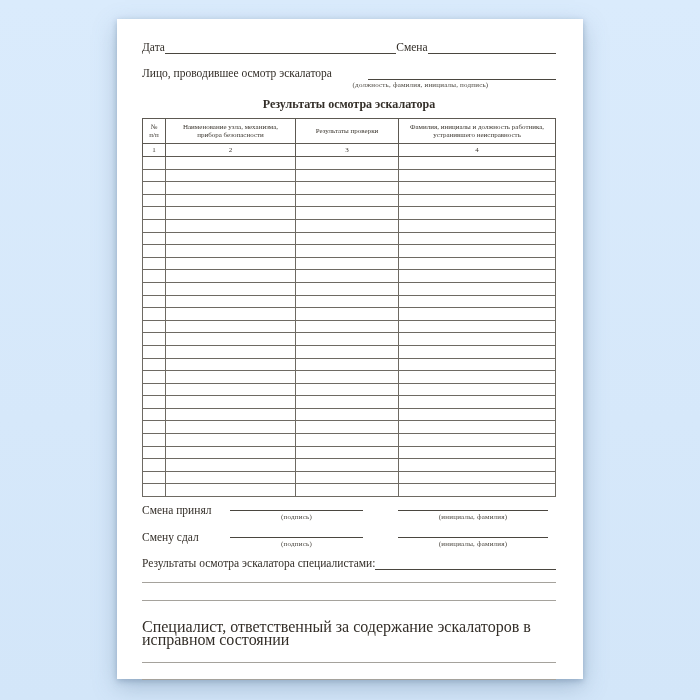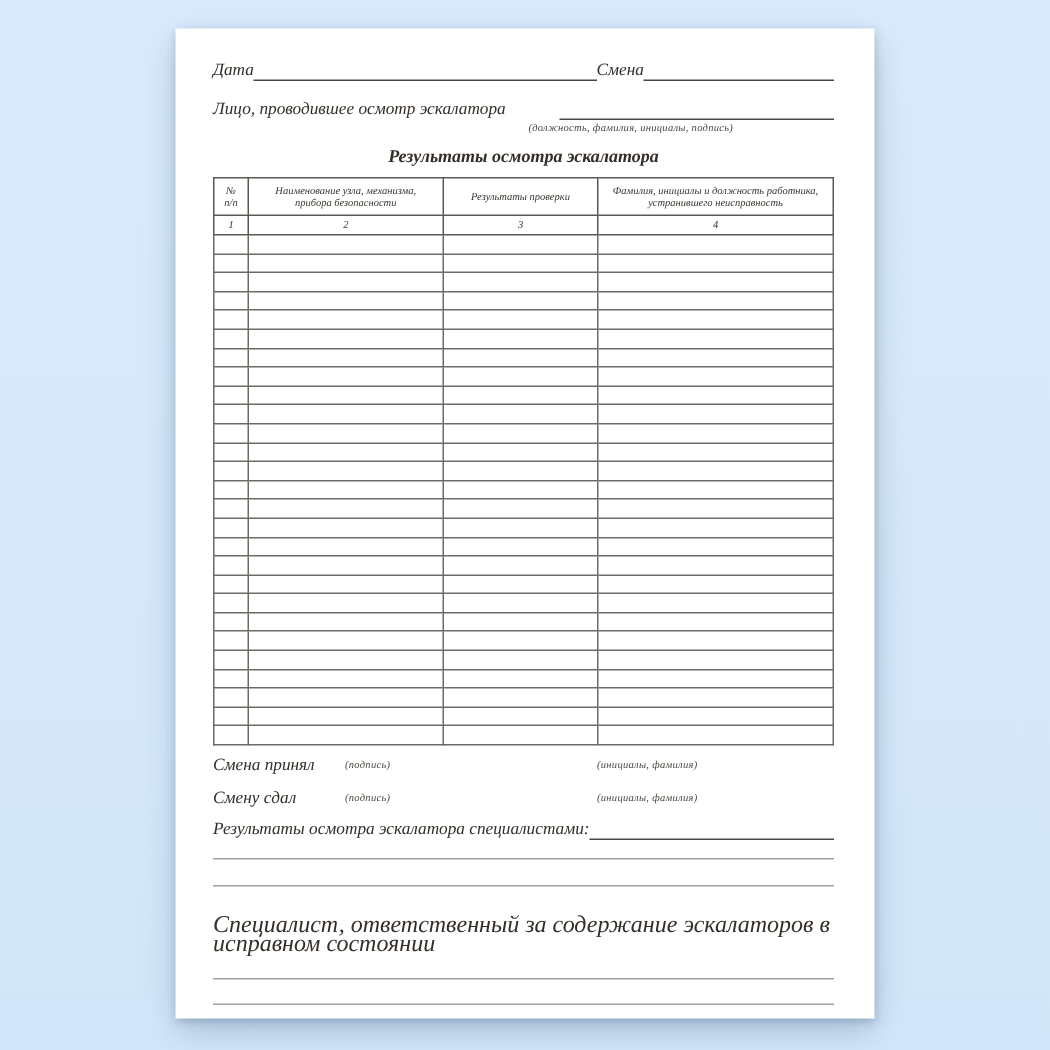--- a/index.html
+++ b/index.html
@@ -15,21 +15,20 @@
     position: absolute;
     left: 117px;
     top: 19px;
     width: 466px;
     height: 660px;
     box-sizing: border-box;
     background: #ffffff;
     padding: 22px 27px 0 25px;
     color: #332e28;
     box-shadow: 0 2px 6px rgba(90,118,150,0.40), 0 8px 22px rgba(90,118,150,0.35);
-    font-style: italic;
   }
   .flex-row {
     display: flex;
     align-items: flex-end;
     font-size: 11.5px;
     line-height: 13px;
     white-space: nowrap;
   }
   .blank {
     border-bottom: 1px solid #4a463f;
@@ -90,24 +89,24 @@
   .sig-row {
     display: flex;
     align-items: flex-start;
     margin-top: 7px;
     font-size: 11.5px;
     line-height: 12px;
     white-space: nowrap;
   }
   .sig-row.second { margin-top: 10px; }
   .sig-lbl { flex: 0 0 88px; }
-  .sig-block { display: flex; flex-direction: row; }
+  .sig-block { display: flex; flex-direction: column; }
   .sig-block.b1 { width: 133px; }
   .sig-gap { width: 35px; }
-  .sig-block.b2 { flex: 1; margin-right: 8px; align-items: flex-end; }
+  .sig-block.b2 { flex: 1; margin-right: 8px; }
   .sig-line {
     height: 6px;
     border-bottom: 1px solid #4a463f;
   }
   .sig-block .caption { margin-top: 2px; }
   .specialists-row { margin-top: 9px; }
   .light-line {
     height: 0;
     border-bottom: 1px solid #a5a29c;
   }

